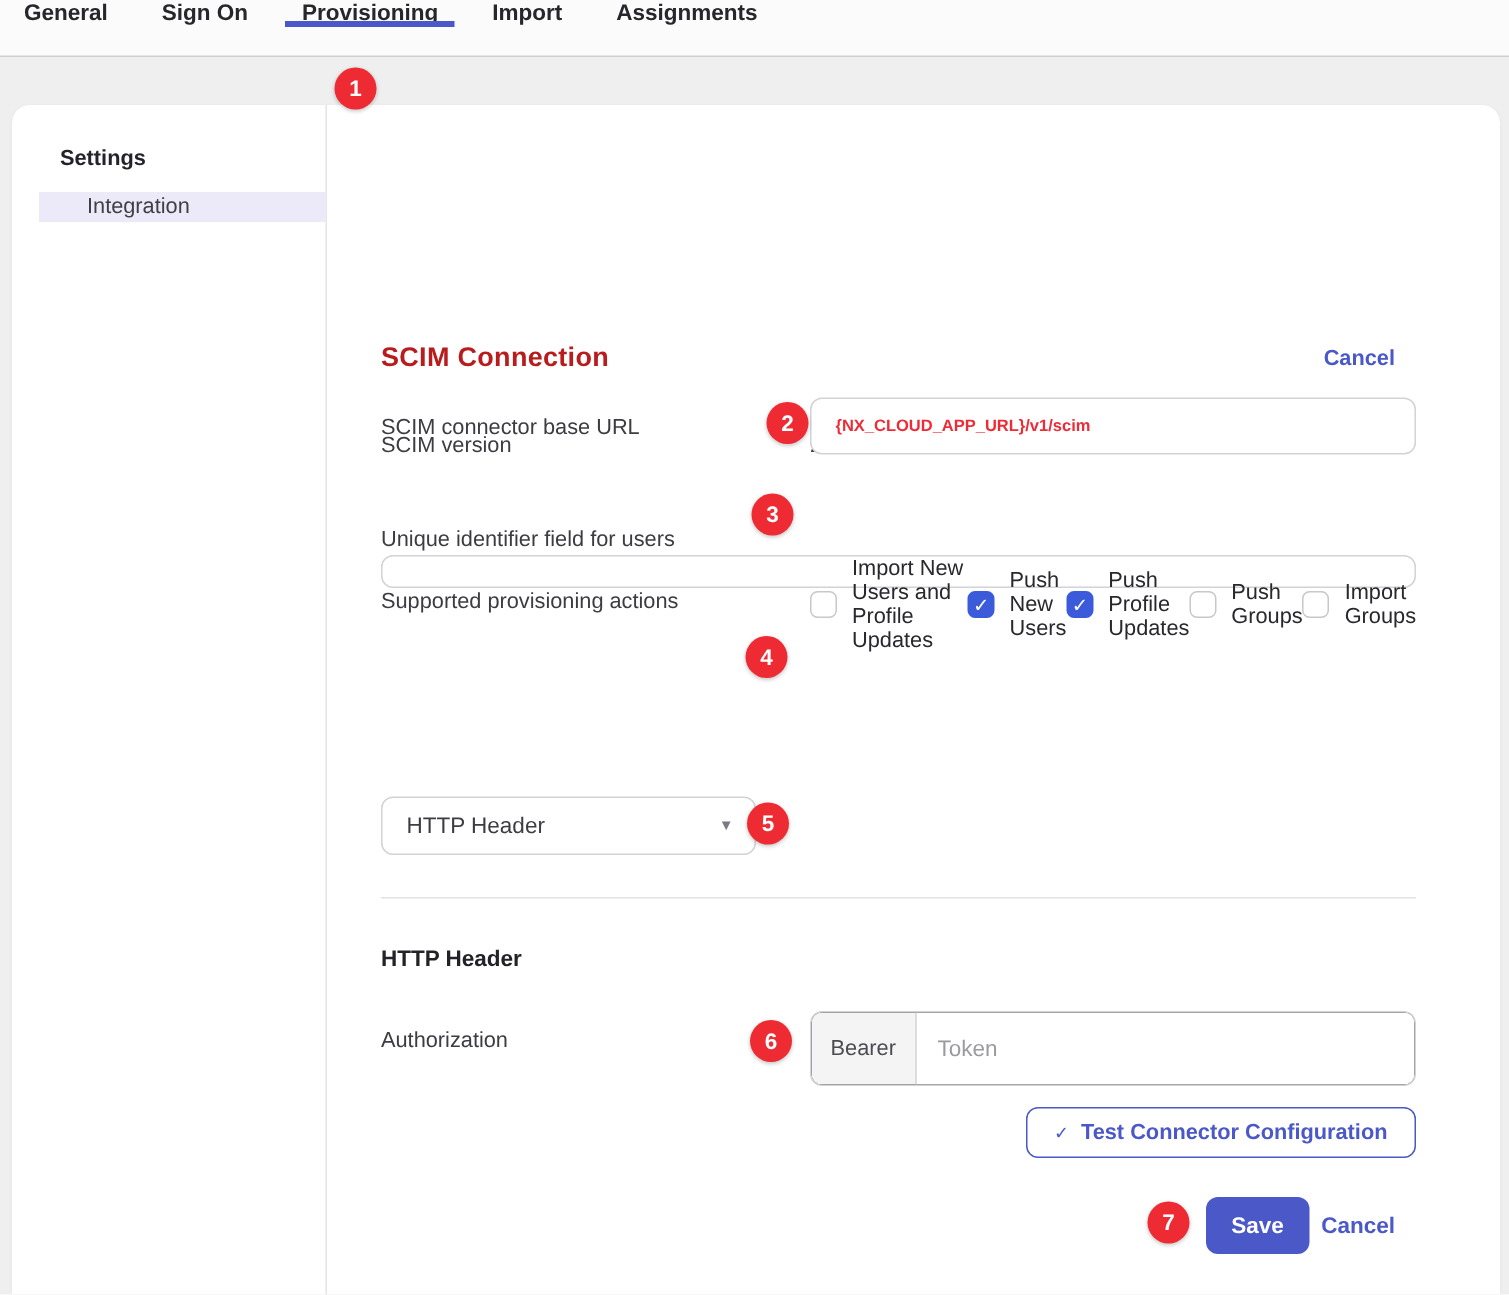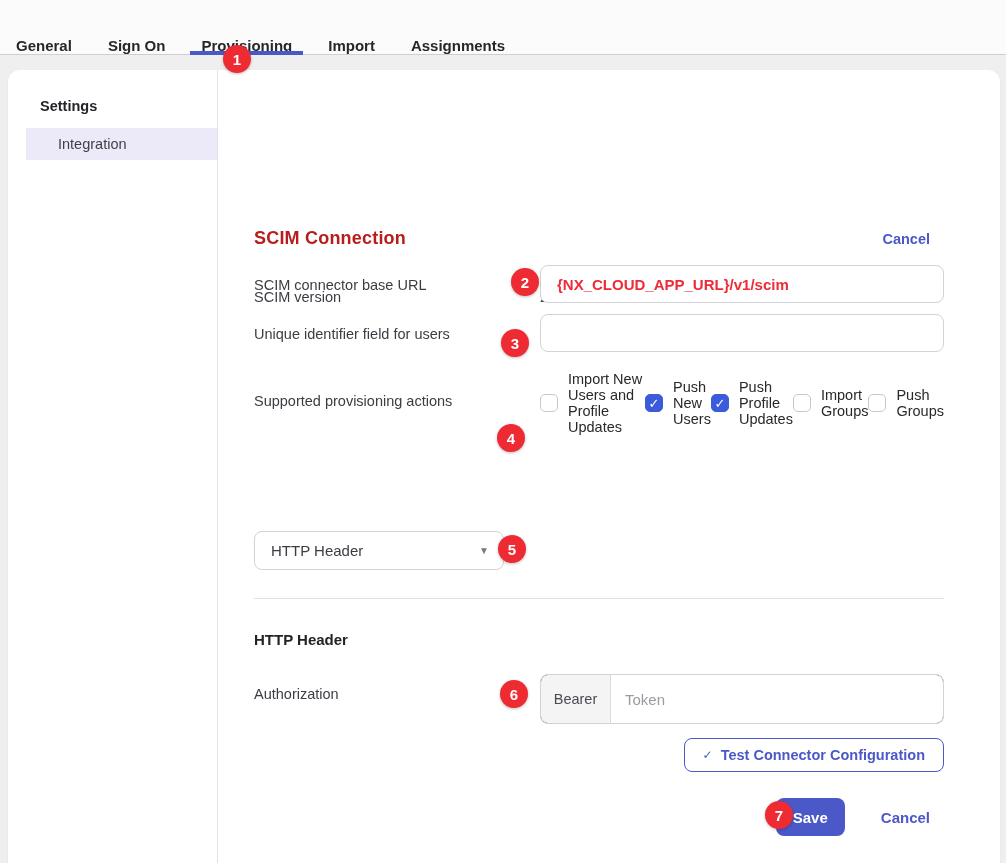--- a/index.html
+++ b/index.html
@@ -12,25 +12,25 @@
   html,body{width:1006px;height:863px;}
   body{
     font-family:"Liberation Sans","DejaVu Sans",sans-serif;
     background:#efeff0;
     position:relative;
     overflow:hidden;
     color:#3c3c43;
   }
   
   .tabbar{
-    height:55px;
+    height:38px;
     background:#fbfbfb;
     border-bottom:1px solid #cfcfd2;
     display:flex;
-    align-items:flex-end;
+    align-items:flex-start;
     padding-left:16px;
   }
   .tab{
     position:relative;
     display:flex;
     align-items:center;
     margin-right:36px;
     font-size:15px;
     font-weight:700;
     color:#26262b;
@@ -61,21 +61,21 @@
     padding-top:28px;
     flex-shrink:0;
   }
   .sidebar-heading{
     padding:0 0 14px 32px;
     font-size:14.5px;
     font-weight:700;
     color:#232329;
   }
   .sidebar-item{
-    height:32px;
+    height:20px;
     display:flex;
     align-items:center;
     padding-left:32px;
     margin-left:18px;
     font-size:14.5px;
     color:#3f3f46;
     cursor:pointer;
   }
   .sidebar-item.active{
     background:#eceaf8;
@@ -110,31 +110,31 @@
   .static-value{font-size:14.5px;color:#3c3c43;line-height:20px;}
 
   .input-row .field-label{padding-top:10px;}
   .text-input{
     flex:1;
     height:38px;
     border:1px solid #d2d2d7;
     border-radius:8px;
     padding:4px 16px;
     font-family:"Liberation Sans","DejaVu Sans",sans-serif;
-    font-size:15px;
+    font-size:11px;
     color:#3c3c43;
     background:#fff;
     outline:none;
   }
   .text-input.red-value{
     color:var(--url-red);
     font-weight:700;
   }
   .base-url-row{top:195px;}
-  .unique-id-row{top:244px;}
+  .unique-id-row{top:270px;flex-direction:column;}
 
   .actions-row{top:321px;}
   .checkbox-list{display:flex;flex-direction:row;}
   .checkbox-row{
     display:flex;
     align-items:center;
     height:24px;
     cursor:pointer;
   }
   .checkbox{
@@ -226,21 +226,21 @@
     color:var(--accent);
     font-family:"Liberation Sans","DejaVu Sans",sans-serif;
     font-size:14.5px;
     font-weight:700;
     padding:0 18px;
     display:flex;align-items:center;gap:8px;
     cursor:pointer;
   }
   .test-button .btn-check{font-size:12px;font-weight:400;}
 
-  .save-row{top:728px;justify-content:flex-end;align-items:center;gap:36px;}
+  .save-row{top:728px;justify-content:flex-end;align-items:center;gap:8px;}
   .save-button{
     height:38px;
     padding:0 17px;
     background:var(--accent);
     border:none;
     border-radius:8px;
     color:#fff;
     font-family:"Liberation Sans","DejaVu Sans",sans-serif;
     font-size:15px;
     font-weight:700;
@@ -321,25 +321,25 @@
             <span class="checkbox-label">Push New Users</span>
           </label>
           <label class="checkbox-row">
             <span class="checkbox checked">
               <span class="tick">✓</span>
             </span>
             <span class="checkbox-label">Push Profile Updates</span>
           </label>
           <label class="checkbox-row">
             <span class="checkbox"></span>
+            <span class="checkbox-label">Push Groups</span>
+          </label>
+          <label class="checkbox-row">
+            <span class="checkbox"></span>
             <span class="checkbox-label">Import Groups</span>
-          </label>
-          <label class="checkbox-row">
-            <span class="checkbox"></span>
-            <span class="checkbox-label">Push Groups</span>
           </label>
         </div>
     </div>
 
     <div class="row auth-row">
       <div class="select-box">
         <span>HTTP Header</span>
         <span class="select-caret">▼</span>
       </div>
     </div>

